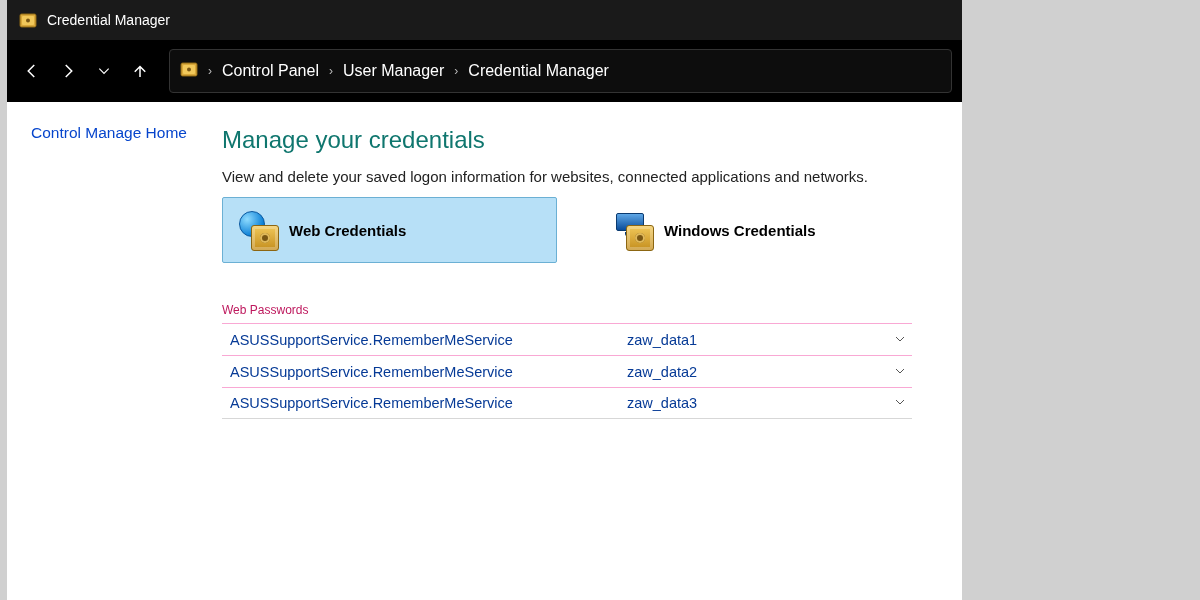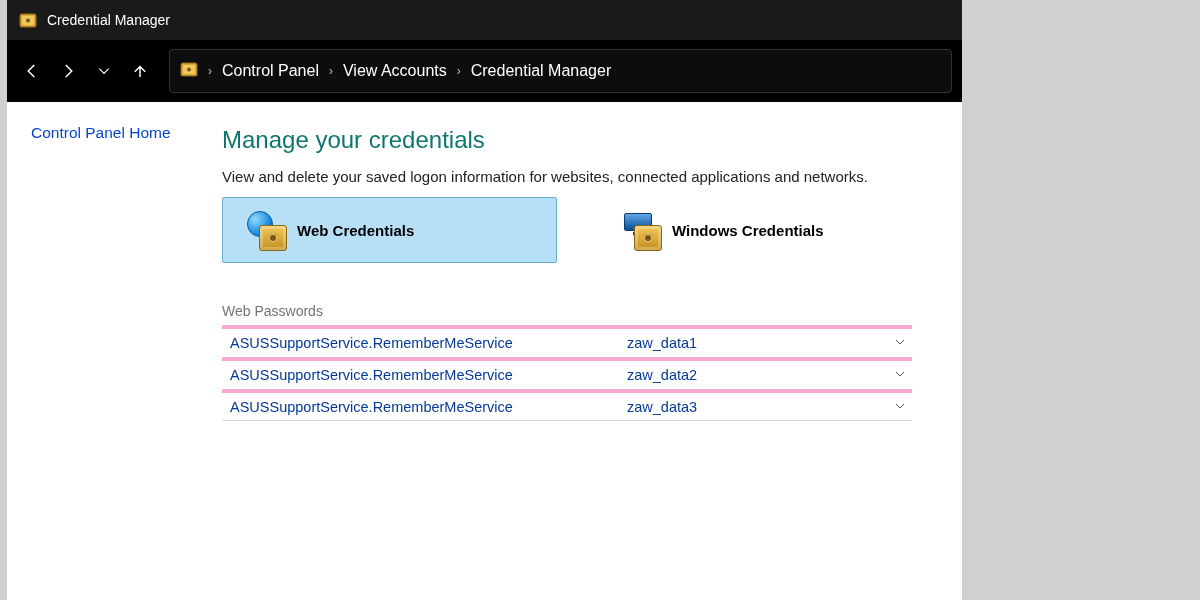--- a/index.html
+++ b/index.html
@@ -33,30 +33,30 @@
   .crumb { cursor: pointer; }
   
   .content { flex:1; display:flex; background:#fff; }
   .sidebar { width: 270px; padding: 22px 24px; }
   .sidebar a { color: #0645cc; text-decoration: none; font-size: 15.5px; cursor:pointer; }
   .main { flex:1; padding: 24px 30px 24px 10px; }
   .page-title { color: #0f766e; font-size: 24px; font-weight: 400; margin-bottom: 14px; }
   .page-desc { color: #222; font-size: 15px; margin-bottom: 12px; }
   .tabs { display:flex; gap: 40px; margin-bottom: 40px; }
   .tab {
-    width: 335px; height: 66px; display:flex; align-items:center; gap: 10px; padding: 0 22px;
+    width: 335px; height: 66px; display:flex; align-items:center; gap: 10px; padding: 0 14px;
     border: 1px solid transparent; border-radius: 2px; cursor:pointer;
   }
   .tab.active { background: #b7e0f7; border: 1px solid #6bb0d4; }
   .tab .tab-label { font-weight: 700; font-size: 15px; color:#000; }
   .tab-icon { width: 42px; height: 42px; position:relative; }
-  .section-label { font-size: 14px; color:#737373; margin-bottom: 6px; }
+  .section-label { font-size: 12px; color:#be185d; margin-bottom: 6px; }
   .cred-table { width: 690px; }
   .cred-row {
-    display:flex; align-items:center; height: 32px; border-top: 4px solid #f9a8d4;
+    display:flex; align-items:center; height: 32px; border-top: 1px solid #f9a8d4;
     font-size: 14.5px; color:#063a96; cursor:pointer;
   }
   .cred-row:last-child { border-bottom: 1px solid #d7d7d7; }
   .cred-col1 { flex: 0 0 405px; padding-left: 8px; }
   .cred-col2 { flex: 1; }
   .cred-chev { width: 24px; text-align:center; color:#555; }
   .safe-icon {
     width: 28px; height: 26px; background: linear-gradient(180deg,#f1c85a,#c48e1e);
     border:1px solid #8c6612; border-radius:3px; position:absolute; bottom:0; right:0;
     box-shadow: inset 0 0 0 3px rgba(255,255,255,.25);
@@ -121,29 +121,29 @@
       <span>
         <svg viewBox="0 0 18 18" width="18" height="18">
           <rect x="1" y="3" width="16" height="13" rx="1.5" fill="#d9a83a" stroke="#8c6612"></rect>
           <rect x="3" y="5" width="12" height="9" rx="1" fill="#f1c85a"></rect>
           <circle cx="9" cy="9.5" r="2" fill="#7a5713"></circle>
         </svg>
       </span>
       <span class="bc-sep">›</span>
       <span class="crumb">Control Panel</span>
       <span class="bc-sep">›</span>
-      <span class="crumb">View Accounts</span>
+      <span class="crumb">User Manager</span>
       <span class="bc-sep">›</span>
       <span class="crumb">Credential Manager</span>
     </div>
   </div>
 
   <div class="content">
     <div class="sidebar">
-      <a>Control Panel Home</a>
+      <a>Control Manage Home</a>
     </div>
 
     <div class="main">
       <h1 class="page-title">Manage your credentials</h1>
       <p class="page-desc">View and delete your saved logon information for websites, connected applications and networks.</p>
 
       <div class="tabs">
         <div class="tab active">
           <div class="tab-icon">
             <div class="globe"></div>

